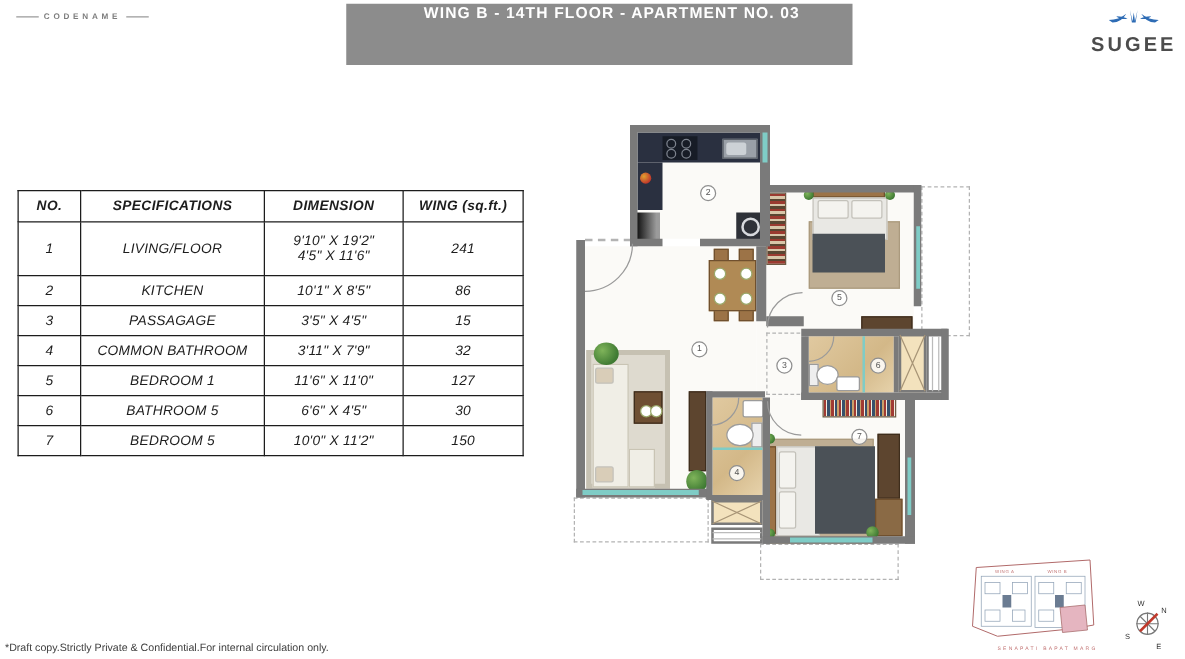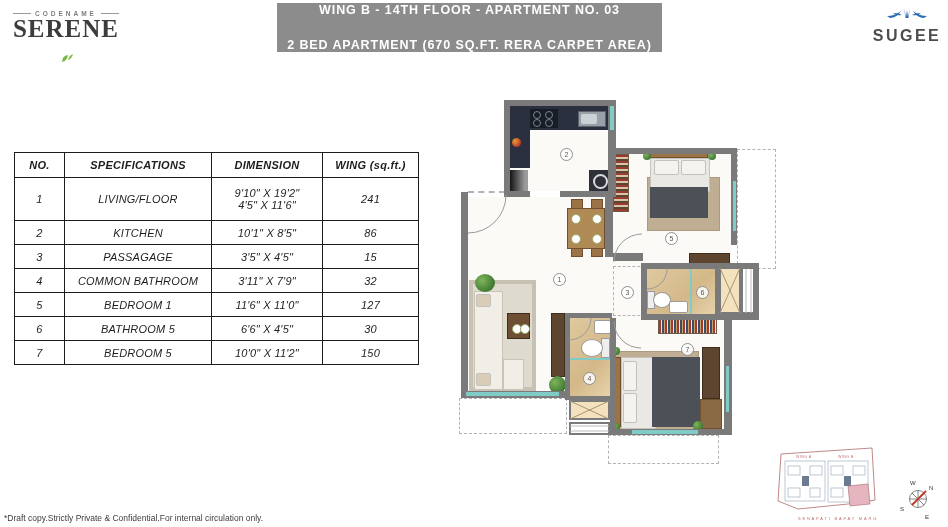--- a/index.html
+++ b/index.html
@@ -8,21 +8,21 @@
 
   
   #logo{left:6px;top:10px;width:120px;text-align:center;}
   #codename-row{display:flex;align-items:center;justify-content:center;gap:4px;color:#8a8a8a;}
   #codename-row .rule{width:18px;height:0;border-top:1px solid #9a9a9a;}
   #codename-text{font-size:6.5px;letter-spacing:3px;font-weight:bold;color:#7d7d7d;}
   #project-name{font-family:"Liberation Serif",serif;font-size:25px;font-weight:bold;letter-spacing:1px;color:#3c3c3c;line-height:24px;}
   #leaf{display:inline-block;vertical-align:-4px;margin-left:1px;}
 
   #banner{left:277px;top:3px;width:385px;height:49px;background:#8c8c8c;color:#ffffff;text-align:center;
-          display:flex;flex-direction:column;justify-content:space-between;gap:2px;}
+          display:flex;flex-direction:column;justify-content:flex-start;gap:2px;padding-left:20px;}
   #banner .bl{font-size:12.5px;font-weight:bold;letter-spacing:0.9px;}
 
   #developer{left:868px;top:6px;width:78px;text-align:center;}
   #developer-name{font-size:16px;font-weight:bold;letter-spacing:2.5px;color:#4c4c4c;margin-top:1px;}
 
   
   #spec-table{left:14px;top:152px;border-collapse:collapse;table-layout:fixed;width:404px;font-style:italic;}
   #spec-table th,#spec-table td{border:1.8px solid #1c1c1c;text-align:center;vertical-align:middle;
       font-size:11px;color:#1d1d1d;padding:0 2px;}
   #spec-table th{height:24px;font-weight:bold;letter-spacing:0.3px;}
@@ -75,29 +75,24 @@
 </style>
 </head>
 <body>
 
 <div class="abs" id="logo">
   <div id="codename-row">
     <span class="rule"></span>
     <span id="codename-text">CODENAME</span>
     <span class="rule"></span>
   </div>
-  <div id="project-name"><span>SERENE</span><span id="leaf"><svg width="15" height="15" viewBox="0 0 15 15">
-          <path d="M3 12 Q3 6 9 5 Q8 11 3 12 Z" fill="#7ab648"></path>
-          <path d="M9 10 Q10 5 14 4 Q13 9 9 10 Z" fill="#8cc356"></path>
-        </svg></span></div>
 </div>
 
 <div class="abs" id="banner">
   <div class="bl">WING B - 14TH FLOOR - APARTMENT NO. 03</div>
-  <div class="bl">2 BED APARTMENT (670 SQ.FT. RERA CARPET AREA)</div>
 </div>
 
 <div class="abs" id="developer">
   <div><svg width="44" height="16" viewBox="0 0 44 16">
         <path d="M2 10 Q10 10 16 5 Q12 12 5 12 Z" fill="#2e6cb5"></path>
         <path d="M42 10 Q34 10 28 5 Q32 12 39 12 Z" fill="#2e6cb5"></path>
         <path d="M19 2 L21 11 L22 4 L23 11 L25 2 L23.5 12 L20.5 12 Z" fill="#2e6cb5"></path>
         <path d="M8 7 Q14 7 17 9 Q11 10 8 7 Z" fill="#2e6cb5"></path>
         <path d="M36 7 Q30 7 27 9 Q33 10 36 7 Z" fill="#2e6cb5"></path>
       </svg></div>

